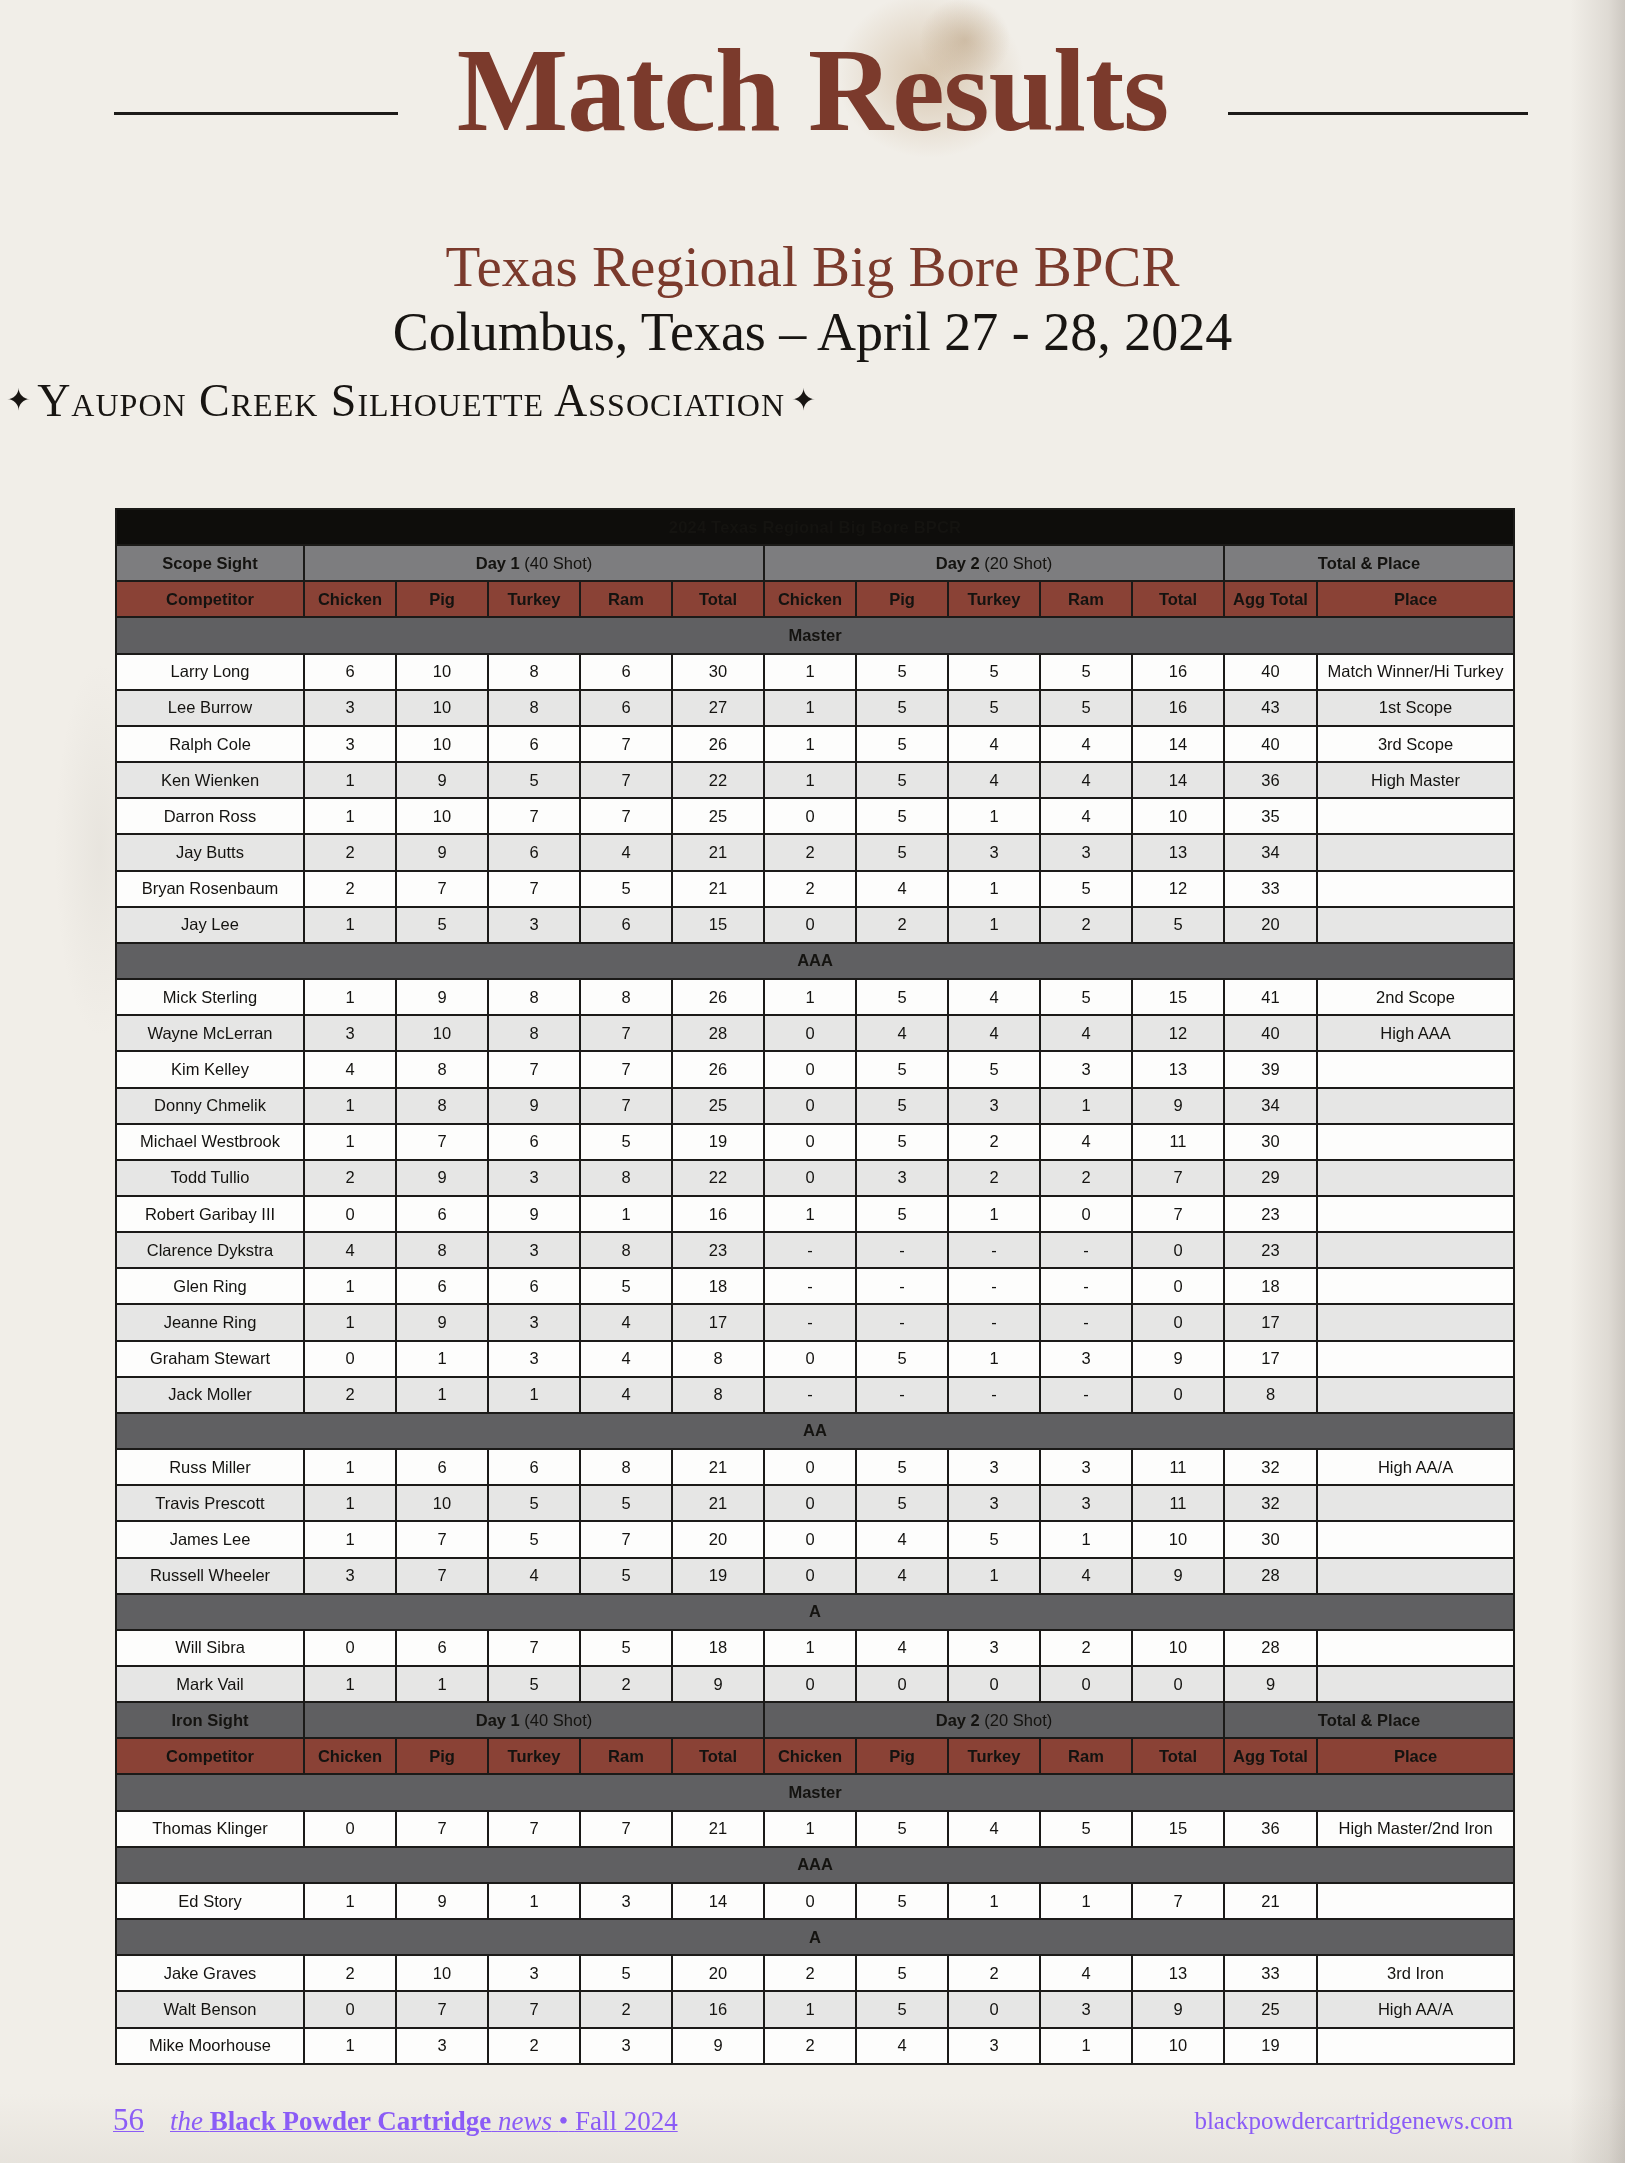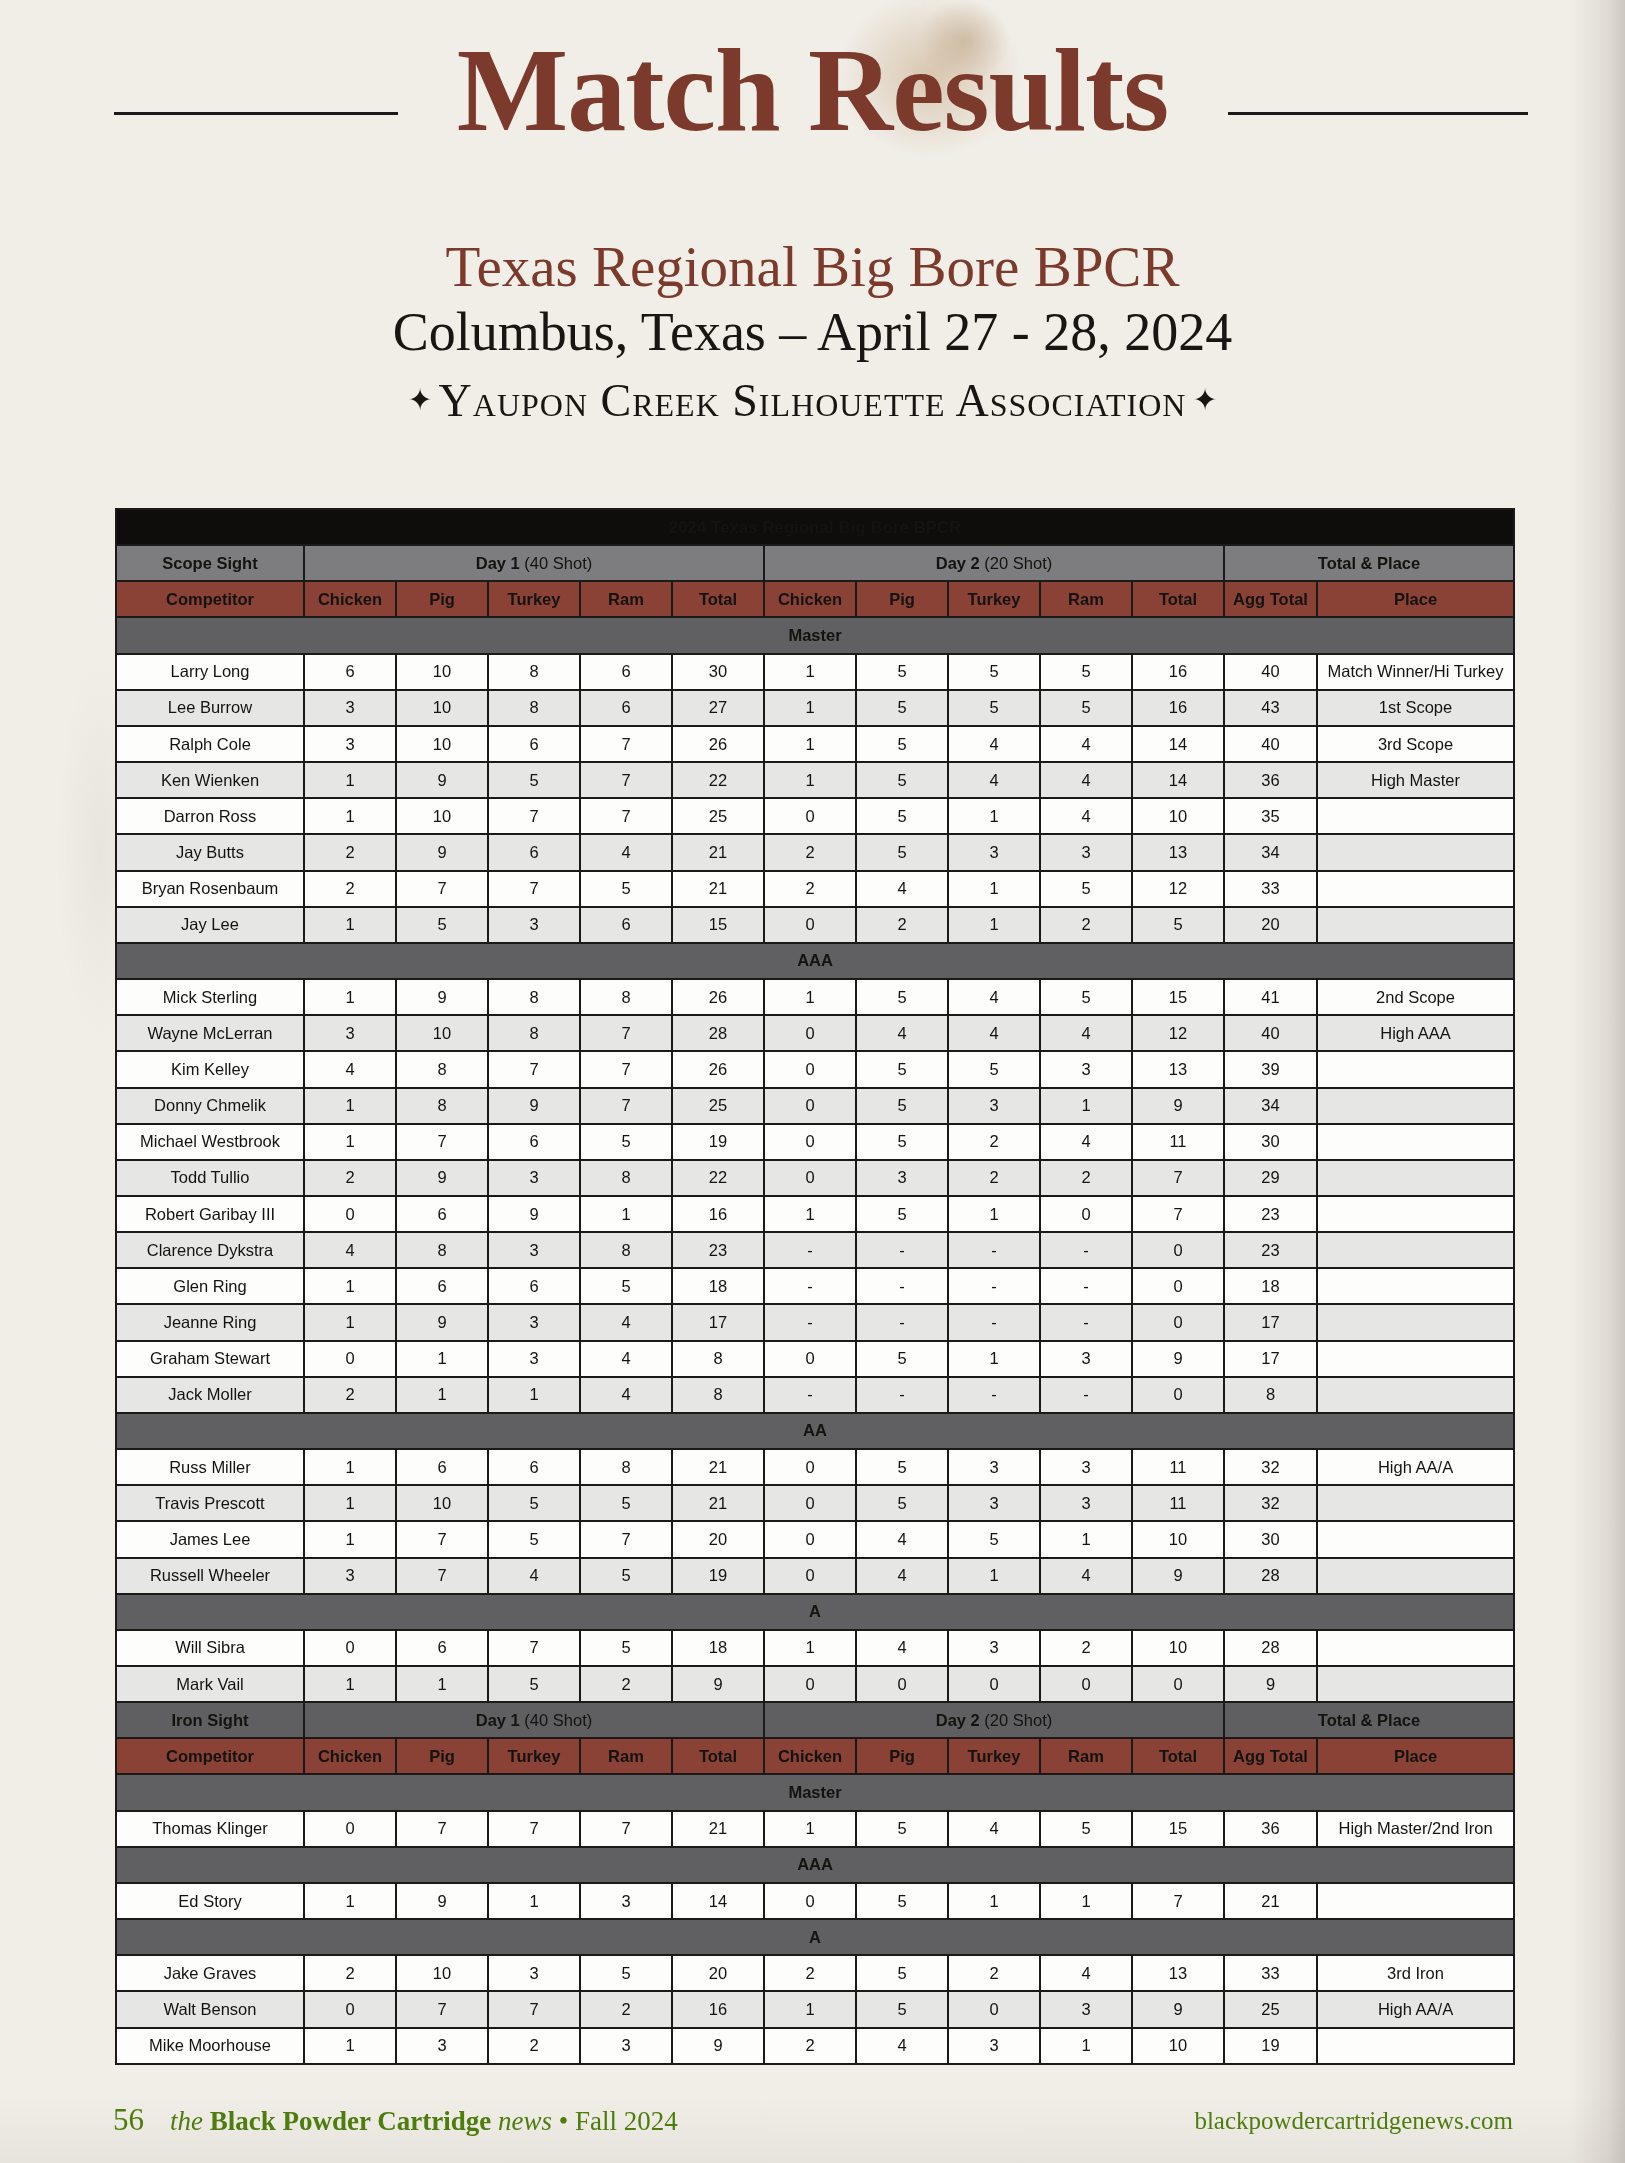--- a/index.html
+++ b/index.html
@@ -37,21 +37,21 @@
     text-align:center;font-family:"Liberation Serif",serif;font-weight:normal;
     font-size:57px;line-height:62px;color:var(--maroon,#7b3a2c);
   }
   .locdate{
     position:absolute;top:302px;left:0;width:100%;
     text-align:center;font-family:"Liberation Serif",serif;
     font-size:54px;line-height:60px;color:#181512;
   }
   .assoc{
     position:absolute;top:372px;left:0;width:100%;
-    text-align:center;font-family:"Liberation Serif",serif;
+    font-family:"Liberation Serif",serif;
     font-size:46px;line-height:56px;color:#181512;
   }
   .assoc .assoc-text{font-variant:small-caps;letter-spacing:1px;font-weight:500;}
   .assoc .decor{font-size:30px;vertical-align:6px;padding:0 6px;color:#181512;}
 
   
   #results-table{position:absolute;left:115px;top:508px;}
   #results-table table{
     border-collapse:collapse;table-layout:fixed;
     width:1398px;height:1557px;
@@ -78,21 +78,21 @@
   }
   tr.col-header td.c-name{text-align:left;padding-left:14px;}
   tr.band-row td{background:var(--band-gray,#606062);color:#fff;font-weight:bold;font-size:17px;}
   tr.data-row td{background:#fdfdfc;}
   tr.data-row.alt td{background:var(--alt-row,#e6e6e5);}
   tr.data-row td.c-name{text-align:left;padding-left:14px;}
 
   
   .footer{
     position:absolute;left:113px;top:2102px;width:1400px;height:44px;
-    font-family:"Liberation Serif",serif;color:#4d7c0f;
+    font-family:"Liberation Serif",serif;color:#8b5cf6;text-decoration:underline;
   }
   .footer .pg{font-size:31px;}
   .footer .mag{font-size:27px;margin-left:26px;}
   .footer .mag b{font-weight:bold;}
   .footer .url{position:absolute;right:0;top:5px;font-size:25px;margin-left:31px;}
 </style>
 </head>
 <body>
 
 <div class="stain stain-top"></div>

